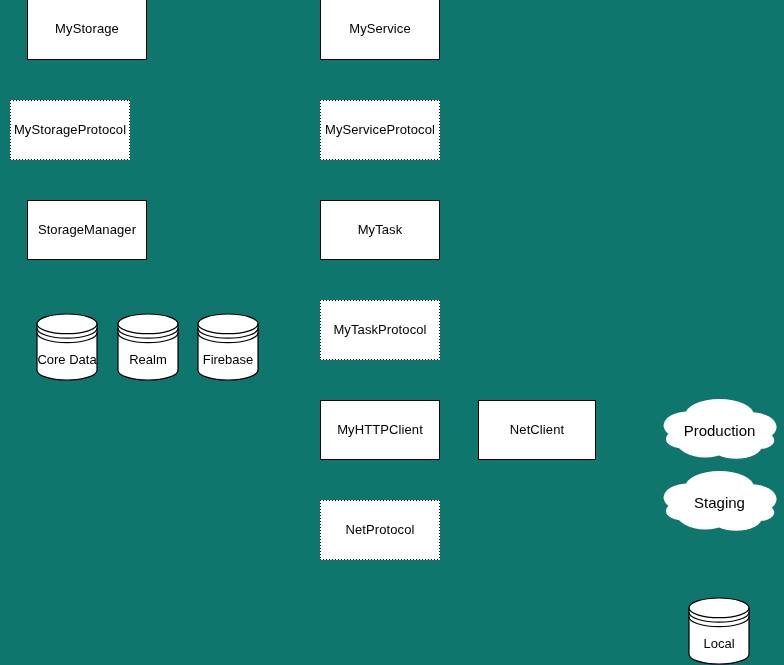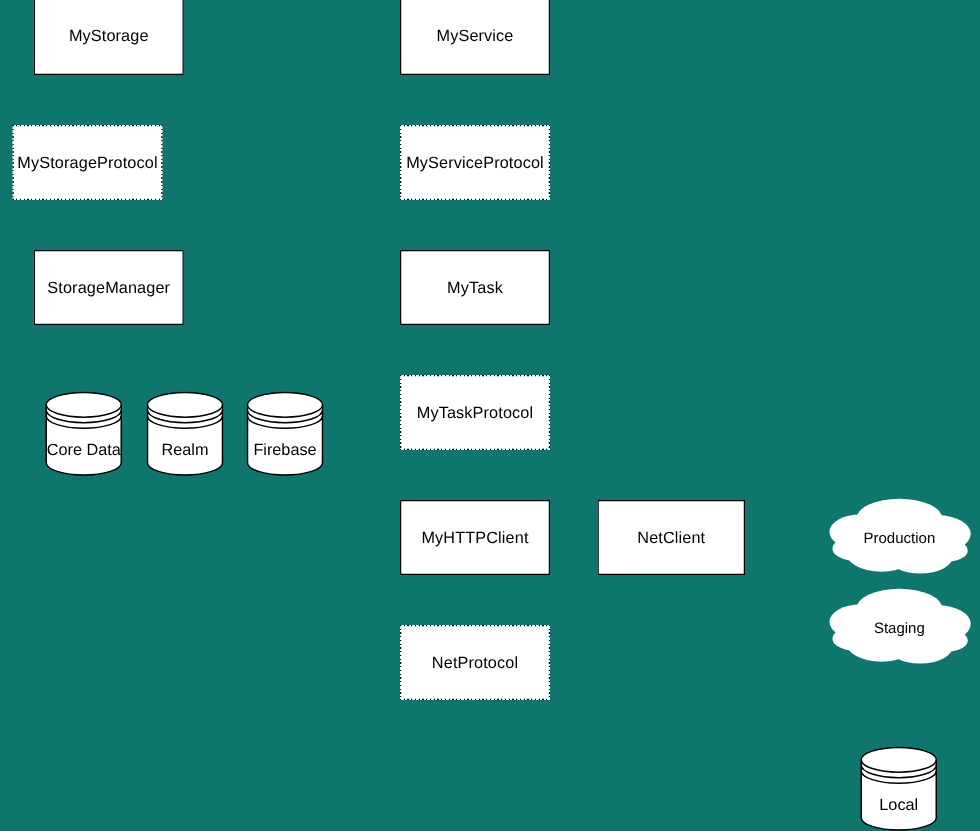--- a/index.html
+++ b/index.html
@@ -94,21 +94,21 @@
   .cloud .label {
     position: absolute;
     left: 0;
     right: 0;
     top: 0;
     bottom: 0;
     display: flex;
     align-items: center;
     justify-content: center;
     color: #000000;
-    font-size: 12px;
+    font-size: 15px;
     text-align: left;
     pointer-events: none;
   }
 </style>
 </head>
 <body>
 
 <div id="canvas">
     <div class="node solid" style="left: 27px; top: -2px; width: 120px; height: 62px;">
       <span class="label">MyStorage</span>

